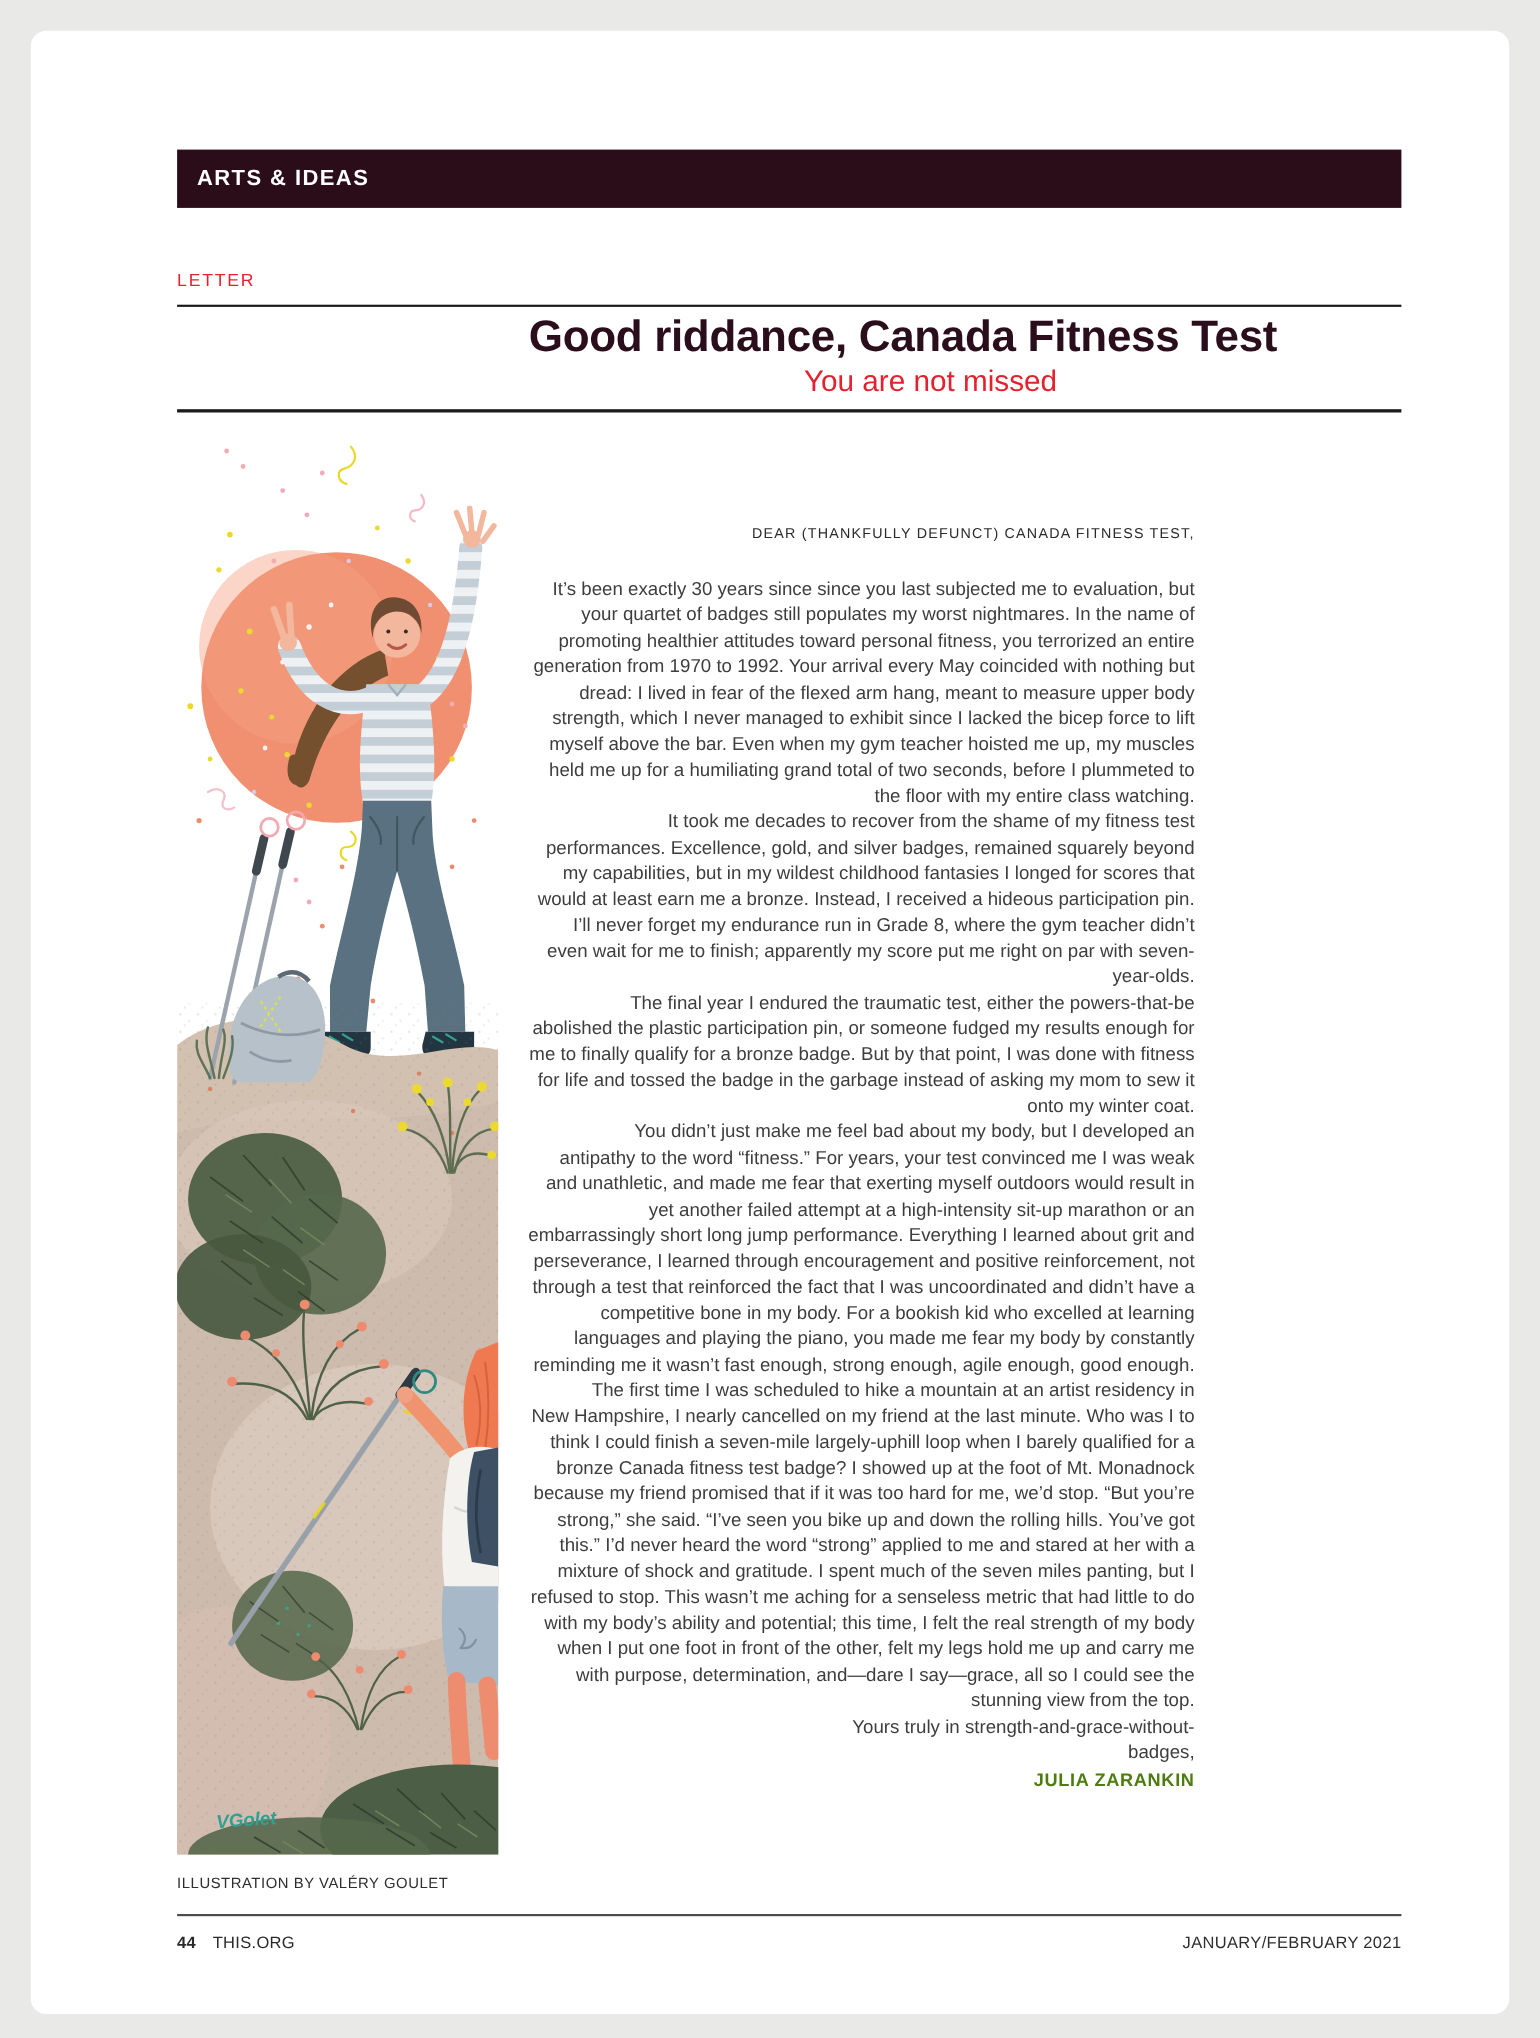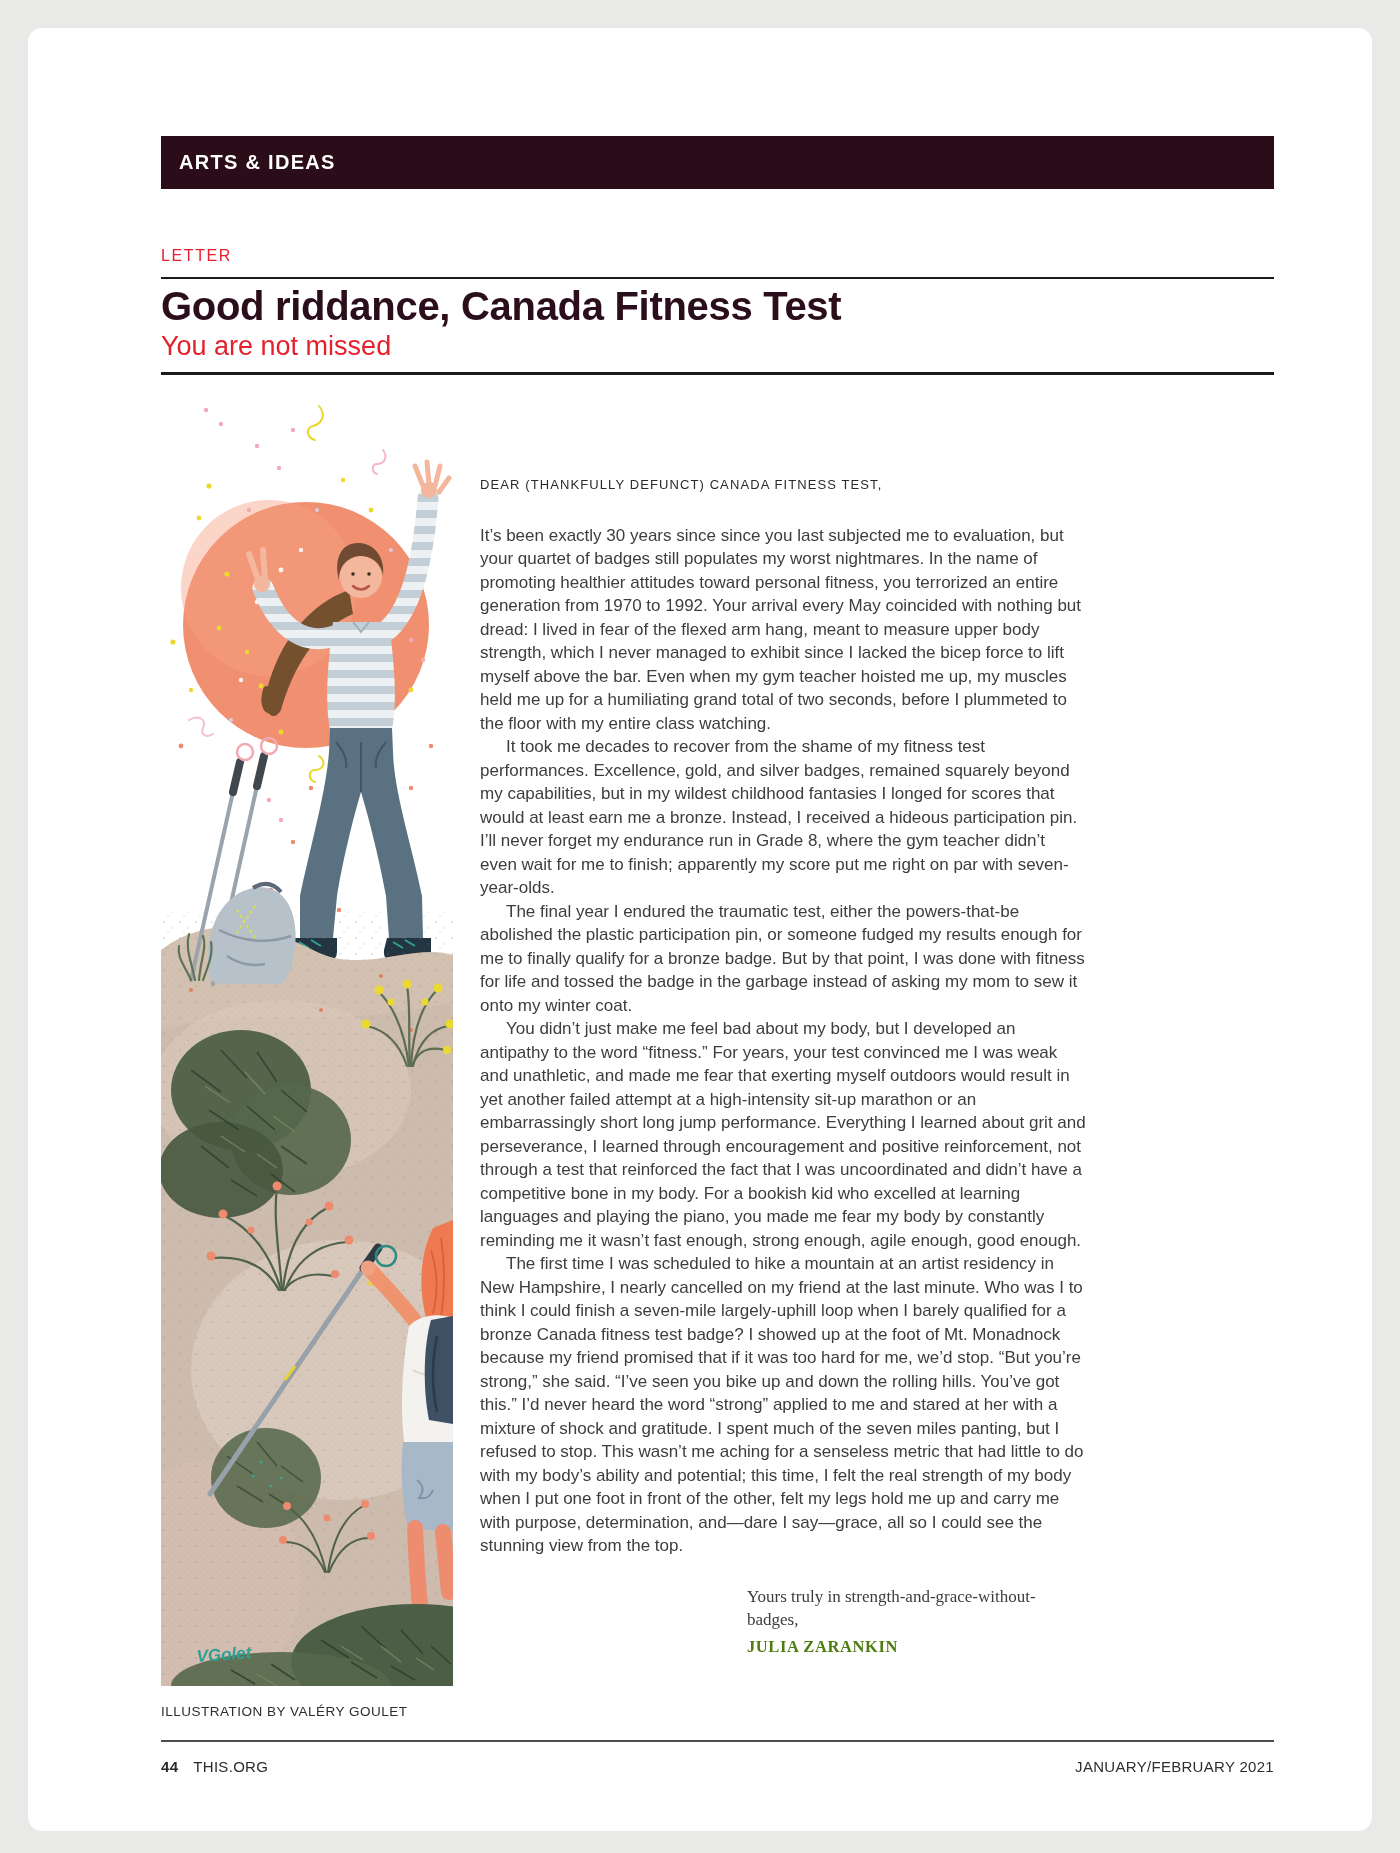--- a/index.html
+++ b/index.html
@@ -7,21 +7,21 @@
     width:1400px;height:1853px;
     background:#e9e9e7;
     font-family:"Liberation Sans", sans-serif;
     position:relative;
     -webkit-font-smoothing:antialiased;
   }
   .page{
     position:absolute;left:28px;top:28px;right:28px;bottom:22px;
     background:#ffffff;border-radius:14px;
   }
-  .abs{position:absolute;}
+  .abs{position:absolute;text-align:right;}
   
   .tag-bar{
     left:133px;top:108px;width:1113px;height:53px;
     background:#2b0c19;color:#ffffff;
     display:flex;align-items:center;
     padding-left:18px;box-sizing:border-box;
     font-size:20px;font-weight:700;letter-spacing:1.3px;
   }
   .kicker{
     left:133px;top:219px;
@@ -59,21 +59,21 @@
   .letter{
     left:452px;top:430px;width:606px;
     font-size:17px;line-height:23.5px;color:#3d3d3d;
   }
   .salutation{
     font-size:13px;letter-spacing:1.1px;color:#2b2b2b;font-weight:500;
     margin:15px 0 27px 0;
   }
   .letter-body p{margin:0;}
   .letter-body p + p{text-indent:26px;}
-  .signoff{margin-top:27px;margin-left:267px;font-family:Liberation Serif, serif;}
+  .signoff{margin-left:267px;}
   .signoff-line{margin:0;}
   .signoff-name{
     margin:3px 0 0 0;font-weight:700;letter-spacing:0.6px;color:#4d7c0f;
     font-size:16.5px;
   }
 </style>
 </head>
 <body>
 
 <div class="page">

